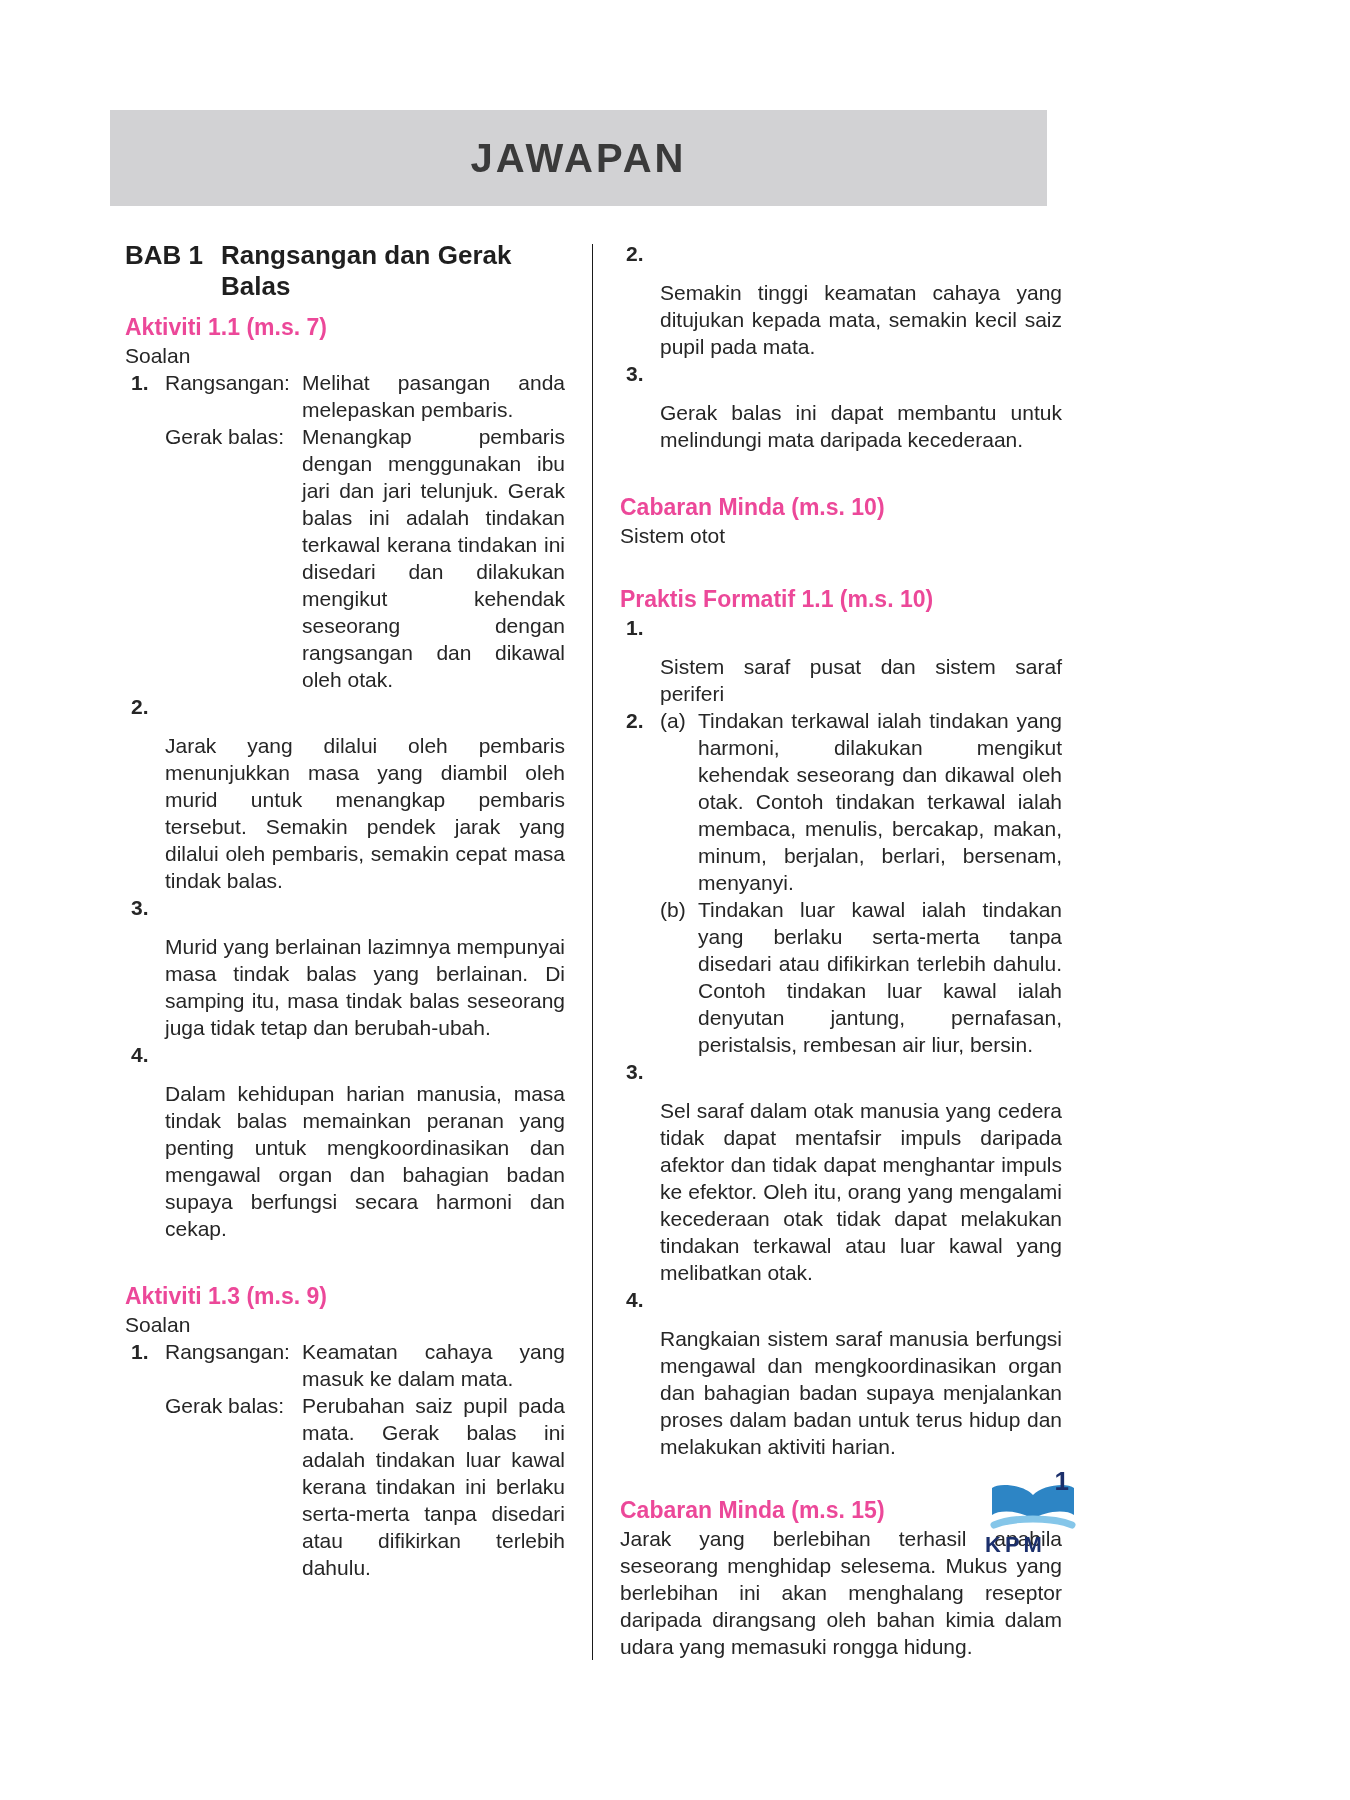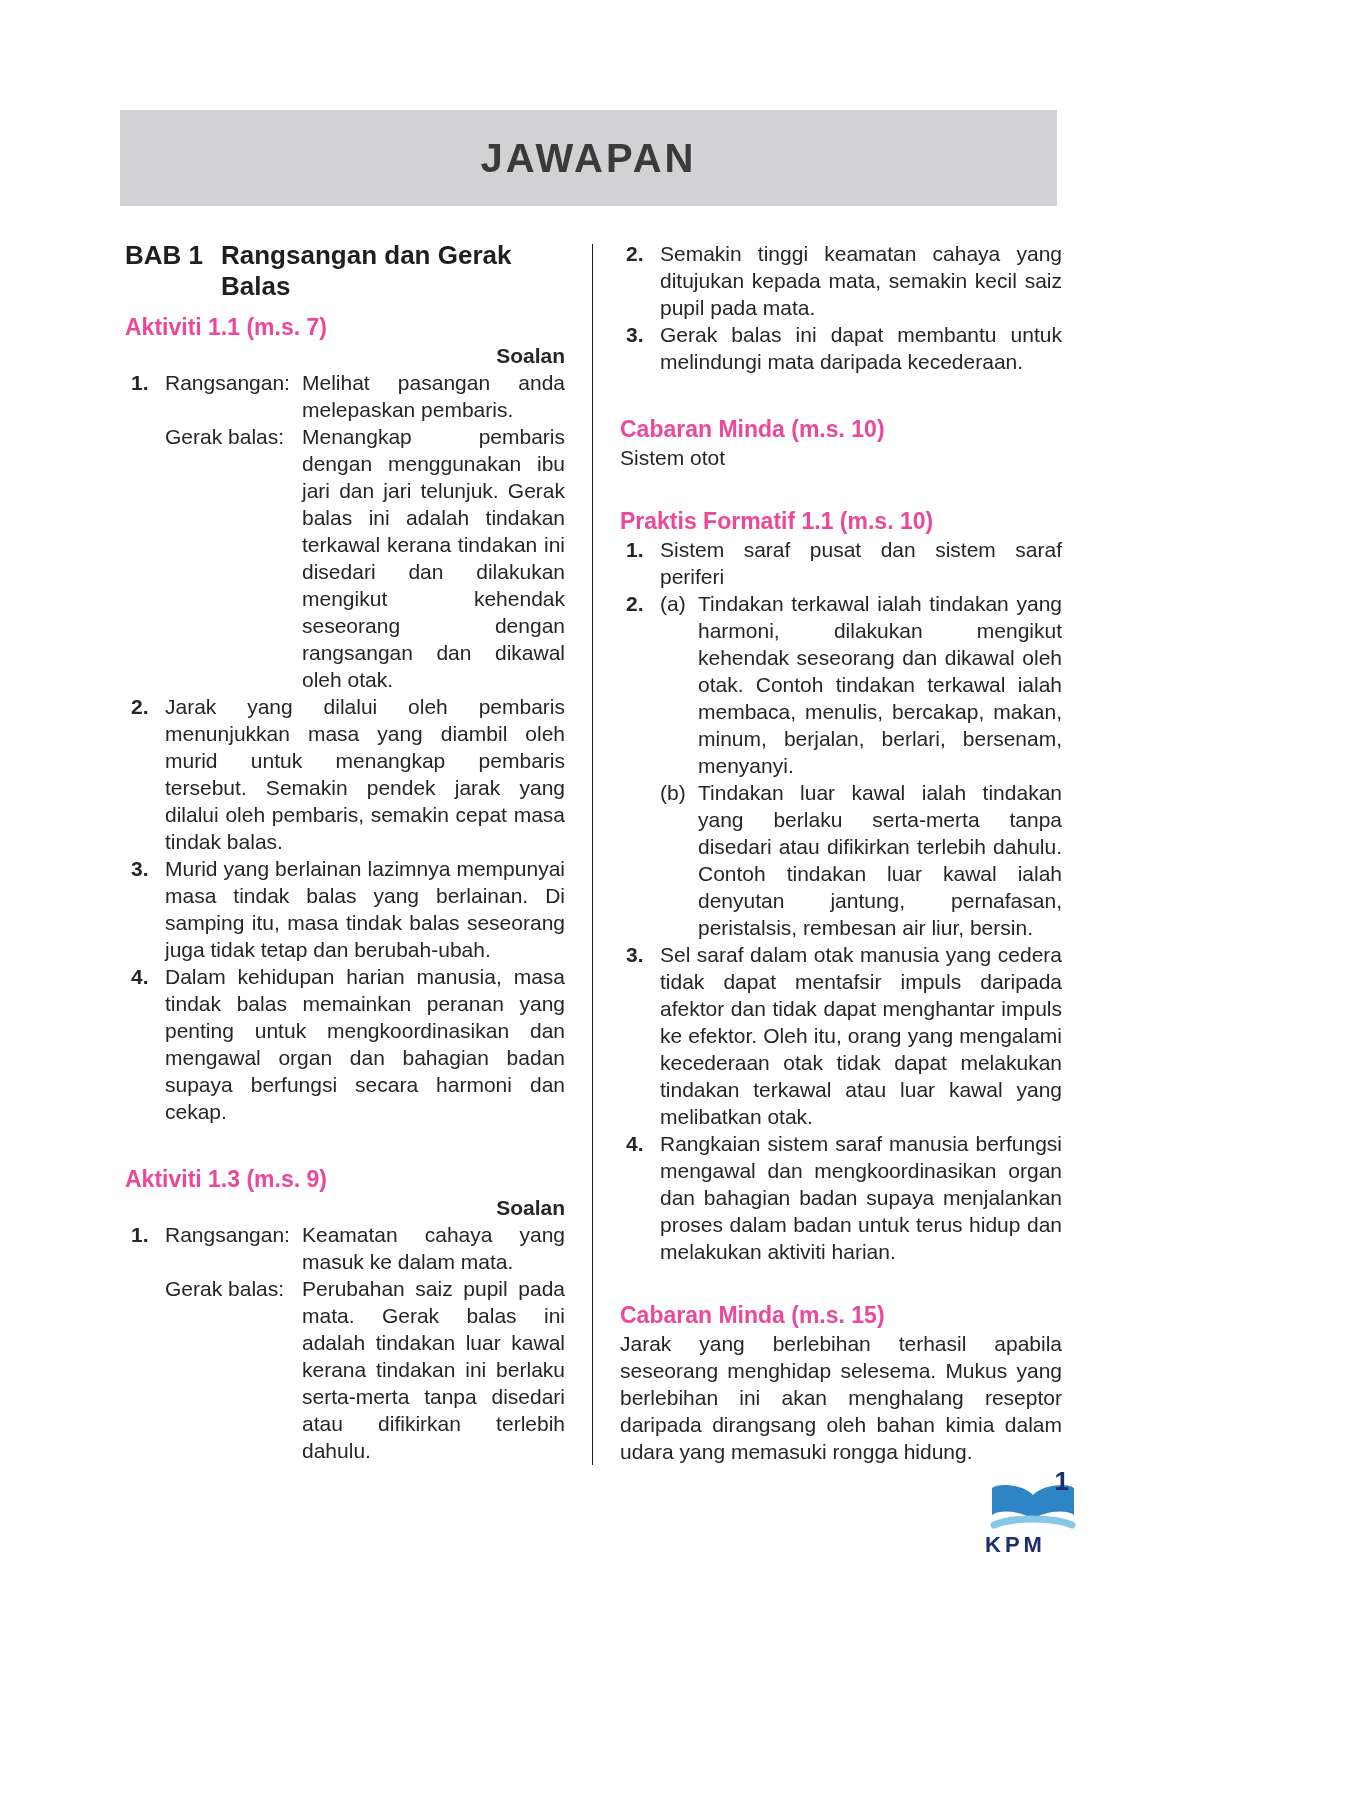--- a/index.html
+++ b/index.html
@@ -1,42 +1,42 @@
 <!DOCTYPE html>
 <html><head>
 <meta charset="utf-8">
 <style>
   html,body{margin:0;padding:0;}
   body{
     width:1350px;height:1800px;background:#ffffff;position:relative;overflow:hidden;
     font-family:"Liberation Sans",sans-serif;color:#262626;
   }
   .header-bar{
-    position:absolute;left:120px;top:110px;width:937px;height:96px;
+    position:absolute;left:110px;top:110px;width:937px;height:96px;
     background:#d2d2d4;display:flex;align-items:center;justify-content:center;
   }
   .header-title{font-size:40px;font-weight:bold;letter-spacing:3px;color:#3a3a3a;}
   .columns{
     position:absolute;left:125px;top:240px;width:937px;display:flex;align-items:stretch;
     font-size:21px;line-height:27px;
   }
   .col-left{width:440px;flex-shrink:0;}
   .col-divider{width:1px;background:#1a1a1a;margin:4px 27px 0 27px;}
   .col-right{flex:1;min-width:0;}
   .chapter-heading{display:flex;font-size:26px;line-height:31px;font-weight:bold;color:#1f1f1f;margin-bottom:11px;}
   .chapter-label{width:96px;flex-shrink:0;}
   .chapter-title{flex:1;}
   .section-heading{font-size:23px;line-height:29px;font-weight:bold;color:#ec4899;}
   .mt-lg{margin-top:40px;}
   .mt-md{margin-top:36px;}
-  .bold-label{font-weight:bold;text-align:right;}
+  .bold-label{font-weight:normal;}
   .num-item{display:flex;}
   .num{width:40px;flex-shrink:0;font-weight:bold;padding-left:6px;box-sizing:border-box;}
   .item-body{flex:1;min-width:0;}
-  .just{text-align:justify;}
+  .just{text-align:justify;margin-top:39px;}
   .pair{display:flex;}
   .pair-label{width:137px;flex-shrink:0;}
   .pair-text{flex:1;min-width:0;text-align:justify;}
   .sub-pair{display:flex;}
   .sub-label{width:38px;flex-shrink:0;}
   .sub-text{flex:1;min-width:0;text-align:justify;}
   .plain-text{text-align:justify;}
   .kpm-logo{
     position:absolute;left:985px;top:1468px;width:96px;height:86px;
   }

